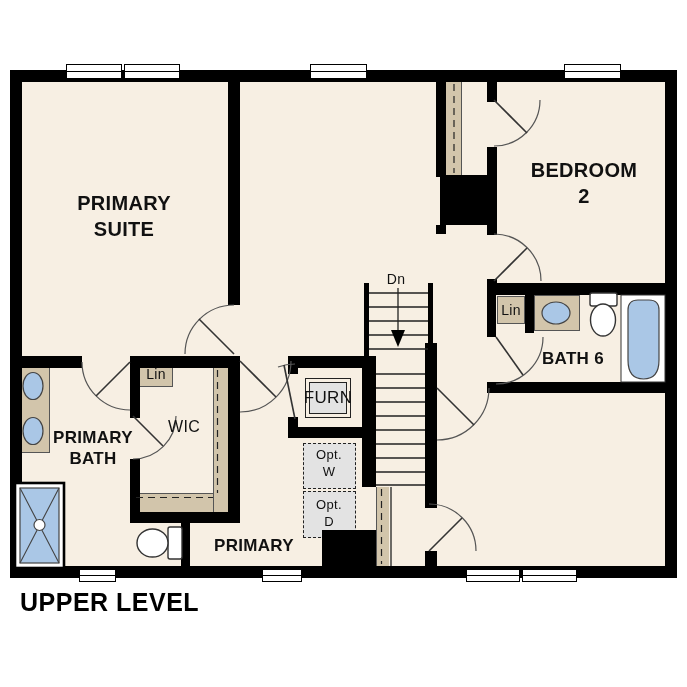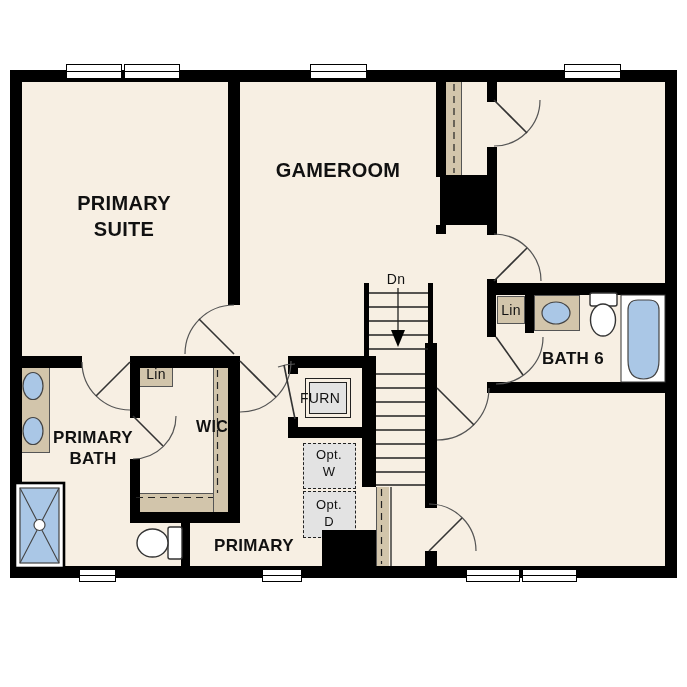--- a/index.html
+++ b/index.html
@@ -13,21 +13,21 @@
   .tan{position:absolute;background:var(--tan,#D2C5AB);z-index:1;box-sizing:border-box;}
   .gray{position:absolute;background:var(--gray,#E3E3E3);z-index:1;box-sizing:border-box;}
   .edge-l{border-left:1px solid #555;} .edge-r{border-right:1px solid #555;}
   .edge-t{border-top:1px solid #555;}  .bordered{border:1px solid #555;}
   .dashedbox{border:1.5px dashed #222;}
   #vector{position:absolute;left:0;top:0;z-index:4;pointer-events:none;}
   .lbl{position:absolute;z-index:5;color:#111;transform:translate(-50%,-50%);
        text-align:center;white-space:pre-line;letter-spacing:.3px;}
   .big{font-size:20px;font-weight:bold;line-height:1.3;}
   .med{font-size:17px;font-weight:bold;line-height:1.25;}
-  .small{font-size:15px;font-weight:bold;margin-left:28px;}
+  .small{font-size:15px;font-weight:normal;}
   .tiny{font-size:13px;font-weight:normal;line-height:1.3;}
   .title{position:absolute;z-index:5;color:#000;font-size:25px;font-weight:bold;letter-spacing:.5px;}
   .furnbox{position:absolute;z-index:1;border:1.5px solid #222;box-sizing:border-box;}
   .furnbox .inner{position:absolute;left:3px;top:3px;right:3px;bottom:3px;
        background:var(--gray,#E0E0E0);border:1px solid #222;}
   .ln{stroke:#222;stroke-width:1.3;fill:none;}
   .door{stroke:#555;stroke-width:1.2;fill:none;}
   .leaf{stroke:#333;stroke-width:1.6;fill:none;}
   .dash{stroke:#222;stroke-width:1.2;fill:none;stroke-dasharray:7 5;}
   .fix{stroke:#333;stroke-width:1.4;fill:#fff;}
@@ -199,28 +199,29 @@
       <ellipse class="fix" cx="152.5" cy="543" rx="15.5" ry="14"></ellipse>
     </g>
     <g>
       <rect class="fix" x="590" y="293" width="27" height="13" rx="2"></rect>
       <ellipse class="fix" cx="603" cy="320" rx="12.5" ry="16"></ellipse>
     </g>
   </svg>
 
   <div class="lbl big" style="left:124px;top:216px">PRIMARY
 SUITE</div>
-  <div class="lbl big" style="left:338px;top:170px">GAMEROOM</div>
+  <div class="lbl big" style="left:584px;top:183px">BEDROOM 2</div>
   <div class="lbl med" style="left:573px;top:359px">BATH 6</div>
   <div class="lbl med" style="left:93px;top:448px">PRIMARY
 BATH</div>
   <div class="lbl small" style="left:184px;top:427px;font-size:16px">WIC</div>
   <div class="lbl med" style="left:254px;top:546px">PRIMARY</div>
   <div class="lbl tiny" style="left:156px;top:374px;font-size:14px">Lin</div>
   <div class="lbl tiny" style="left:511px;top:310px;font-size:14px">Lin</div>
-  <div class="lbl tiny" style="left:320px;top:398px;font-size:14px;z-index:6">FURN</div>
+  <div class="lbl tiny" style="left:328px;top:398px;font-size:17px;z-index:6">FURN</div>
   <div class="lbl tiny" style="left:329px;top:464px">Opt.
 W</div>
   <div class="lbl tiny" style="left:329px;top:514px">Opt.
 D</div>
   <div class="lbl tiny" style="left:396px;top:279px;font-size:14px">Dn</div>
 
+  <div class="title" style="left:20px;top:588px">UPPER LEVEL</div>
 </div>
 
 </body></html>

